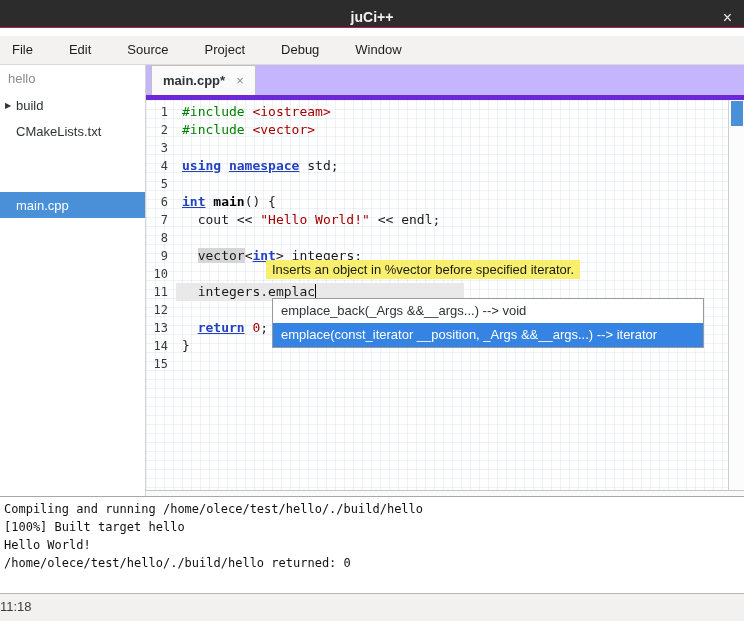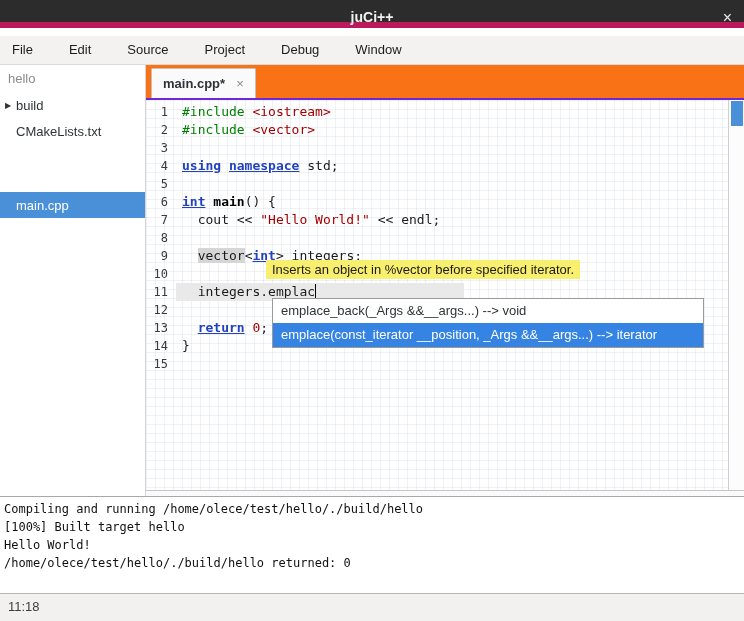--- a/index.html
+++ b/index.html
@@ -6,21 +6,21 @@
   body{
     width:744px;height:621px;position:relative;overflow:hidden;
     background:#ffffff;
     font-family:"Liberation Sans","DejaVu Sans",sans-serif;
     -webkit-font-smoothing:antialiased;
   }
   
   .titlebar{
     position:absolute;top:0;left:0;right:0;height:28px;
     background:var(--titlebar-bg,#2c2c2c);
-    border-bottom:6px solid #be185d;box-sizing:border-box;
+    border-bottom:1px solid #be185d;box-sizing:border-box;
   }
   .titlebar .title{
     position:absolute;left:0;right:0;text-align:center;
     line-height:35px;color:#f2f2f2;font-weight:bold;font-size:14px;
   }
   .titlebar .close-btn{
     position:absolute;right:12px;top:0;line-height:35px;
     color:#ededed;font-size:16px;cursor:default;
   }
   
@@ -40,21 +40,21 @@
   }
   .project-row{height:27px;line-height:27px;padding-left:8px;color:#8c8c8c;}
   .tree-item{height:26px;display:flex;align-items:center;color:#2e3436;}
   .tree-item.selected{background:var(--selection-blue,#4a90d9);color:#ffffff;margin-top:48px;}
   .expander{width:16px;text-align:center;font-size:8px;flex:0 0 16px;color:#2e3436;}
   .tree-item.selected .expander{color:#fff;}
   
   .notebook{position:absolute;top:65px;left:146px;width:598px;height:431px;}
   .tabbar{
     position:absolute;top:0;left:0;right:0;height:35px;
-    background:#f97316;border-bottom:2px solid #6d28d9;box-sizing:border-box;
+    background:#c4b5fd;border-bottom:5px solid #6d28d9;box-sizing:border-box;
     display:flex;align-items:flex-end;
   }
   .tab{
     margin-left:5px;height:30px;background:#fbfafa;
     border:1px solid #c3c0bd;border-bottom:none;border-radius:2px 2px 0 0;
     display:flex;align-items:center;padding:0 11px;
     font-size:13px;font-weight:bold;color:#2e3436;box-sizing:border-box;
   }
   .tab-close{margin-left:11px;color:#8a8a8a;font-weight:normal;font-size:13px;}
   
@@ -123,21 +123,21 @@
     position:absolute;top:496px;left:0;right:0;height:97px;
     background:#ffffff;border-top:1px solid #a8a8a8;box-sizing:border-box;
     font-family:"DejaVu Sans Mono","Liberation Mono",monospace;
     font-size:12px;color:#111;padding:3px 4px;overflow:hidden;
   }
   .out-line{line-height:18px;white-space:pre;}
   
   .statusbar{
     position:absolute;top:593px;left:0;right:0;height:28px;
     background:#f2f1f0;border-top:1px solid #b5b5b5;box-sizing:border-box;
-    font-size:13px;color:#3c3c3c;line-height:26px;padding-left:8px;
+    font-size:13px;color:#3c3c3c;line-height:26px;padding-left:0;
   }
 </style>
 </head>
 <body>
 
 <div class="titlebar">
   <div class="title">juCi++</div>
   <div class="close-btn">×</div>
 </div>
 

